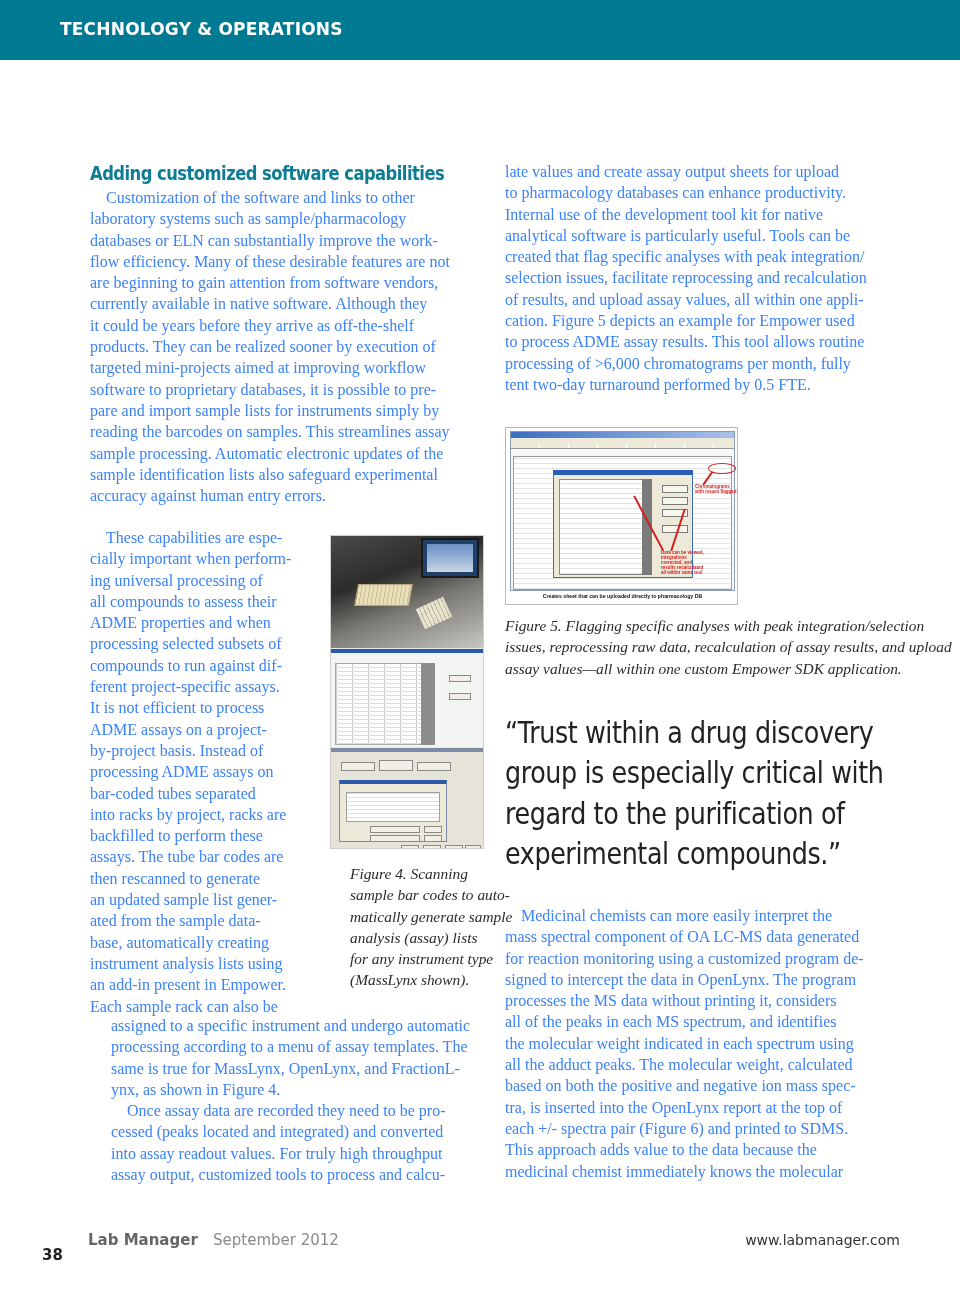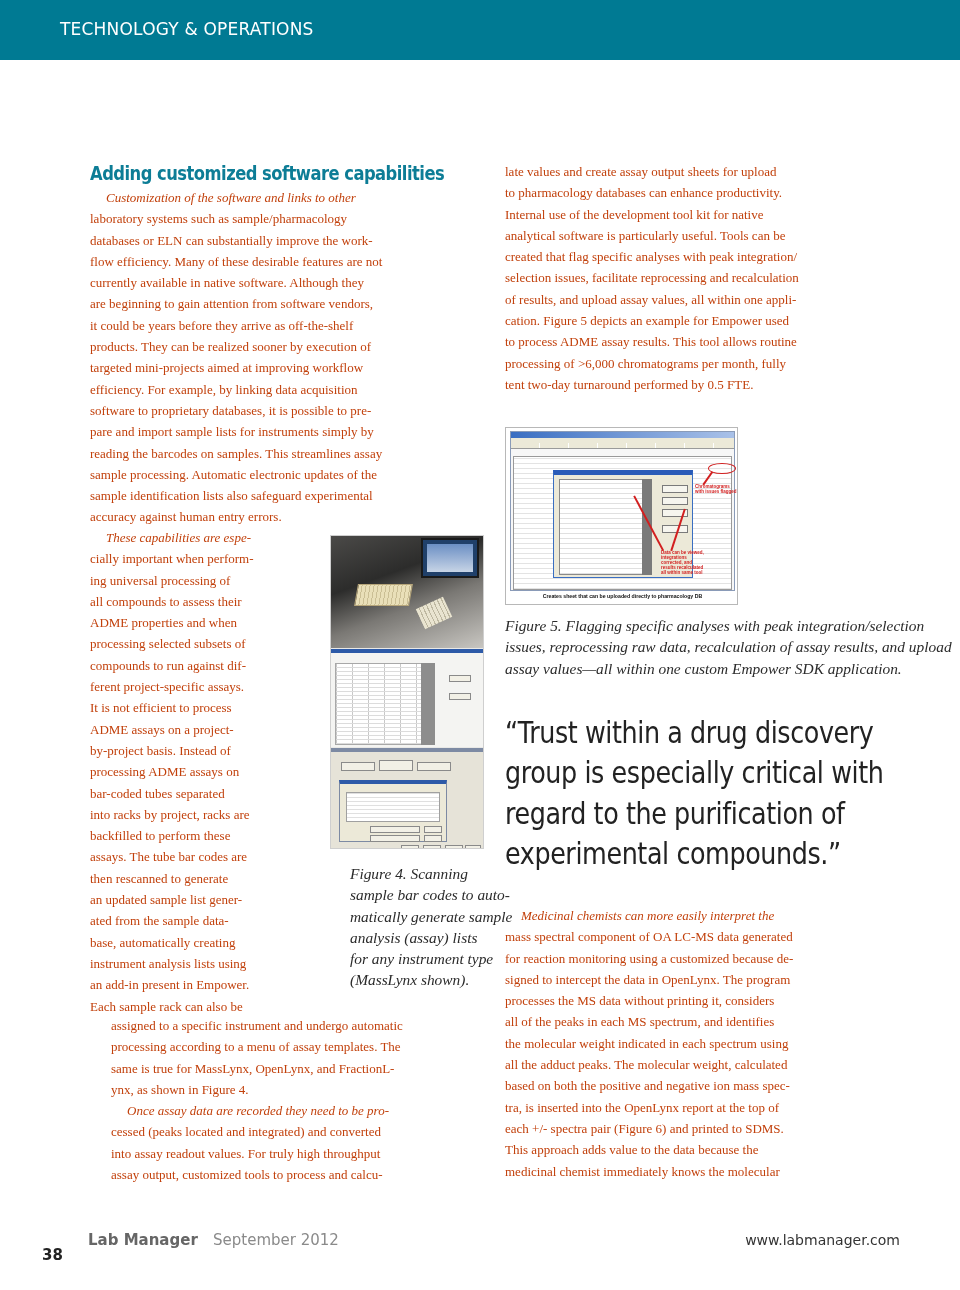--- a/index.html
+++ b/index.html
@@ -6,28 +6,28 @@
   html, body { width: 960px; height: 1290px; background: #ffffff; overflow: hidden; }
   body { position: relative; font-family: "Liberation Serif", "DejaVu Serif", serif; color: #2a2a2a; }
 
   .banner {
     position: absolute; left: 0; top: 0; width: 960px; height: 60px;
     background: #007a93;
   }
   .banner-title {
     position: absolute; left: 60px; top: 19px;
     font-family: "DejaVu Sans", "Liberation Sans", sans-serif;
-    font-weight: normal; font-size: 17px; color: #ffffff; letter-spacing: 0.2px;
+    font-weight: bold; font-size: 17px; color: #ffffff; letter-spacing: 0.2px;
   }
 
   .body-text {
-    font-size: 13px; line-height: 21.3px; color: #c2410c;
+    font-size: 16px; line-height: 21.3px; color: #3b82f6;
   }
   .line { display: block; white-space: nowrap; }
-  .indent { padding-left: 16px; font-style: italic; }
+  .indent { padding-left: 16px; }
 
   .heading {
     position: absolute; left: 90px; top: 162px;
     font-family: "DejaVu Sans", "Liberation Sans", sans-serif;
     font-weight: bold; font-size: 19px; color: #0d7d96;
     letter-spacing: -0.6px; transform: scaleX(0.86); transform-origin: left top;
     white-space: nowrap;
   }
 
   .col-left-a { position: absolute; left: 90px; top: 187px; width: 395px; }
@@ -181,26 +181,25 @@
   <span class="banner-title">TECHNOLOGY &amp; OPERATIONS</span>
 </div>
 
 <h2 class="heading">Adding customized software capabilities</h2>
 
 <div class="col-left-a body-text">
   <span class="line indent">Customization of  the software and links to other</span>
   <span class="line">laboratory systems such as sample/pharmacology</span>
   <span class="line">databases or ELN can substantially improve the work-</span>
   <span class="line">flow efficiency. Many of  these desirable features are not</span>
+  <span class="line">are beginning to gain attention from software vendors,</span>
   <span class="line">currently available in native software. Although they</span>
-  <span class="line">are beginning to gain attention from software vendors,</span>
   <span class="line">it could be years before they arrive as off-the-shelf</span>
   <span class="line">products. They can be realized sooner by execution of</span>
   <span class="line">targeted mini-projects aimed at improving workflow</span>
-  <span class="line">efficiency. For example, by linking data acquisition</span>
   <span class="line">software to proprietary databases, it is possible to pre-</span>
   <span class="line">pare and import sample lists for instruments simply by</span>
   <span class="line">reading the barcodes on samples. This streamlines assay</span>
   <span class="line">sample processing. Automatic electronic updates of  the</span>
   <span class="line">sample identification lists also safeguard experimental</span>
   <span class="line">accuracy against human entry errors.</span>
 </div>
 
 <div class="col-left-b body-text">
   <span class="line indent">These capabilities are espe-</span>
@@ -325,21 +324,21 @@
 <blockquote class="pull-quote">
   <span class="line">“Trust within a drug discovery</span>
   <span class="line">group is especially critical with</span>
   <span class="line">regard to the purification of</span>
   <span class="line">experimental compounds.”</span>
 </blockquote>
 
 <div class="col-right-b body-text">
   <span class="line indent">Medicinal chemists can more easily interpret the</span>
   <span class="line">mass spectral component of  OA LC-MS data generated</span>
-  <span class="line">for reaction monitoring using a customized because de-</span>
+  <span class="line">for reaction monitoring using a customized program de-</span>
   <span class="line">signed to intercept the data in OpenLynx. The program</span>
   <span class="line">processes the MS data without printing it, considers</span>
   <span class="line">all of  the peaks in each MS spectrum, and identifies</span>
   <span class="line">the molecular weight indicated in each spectrum using</span>
   <span class="line">all the adduct peaks. The molecular weight, calculated</span>
   <span class="line">based on both the positive and negative ion mass spec-</span>
   <span class="line">tra, is inserted into the OpenLynx report at the top of</span>
   <span class="line">each +/- spectra pair (Figure 6) and printed to SDMS.</span>
   <span class="line">This approach adds value to the data because the</span>
   <span class="line">medicinal chemist immediately knows the molecular</span>

